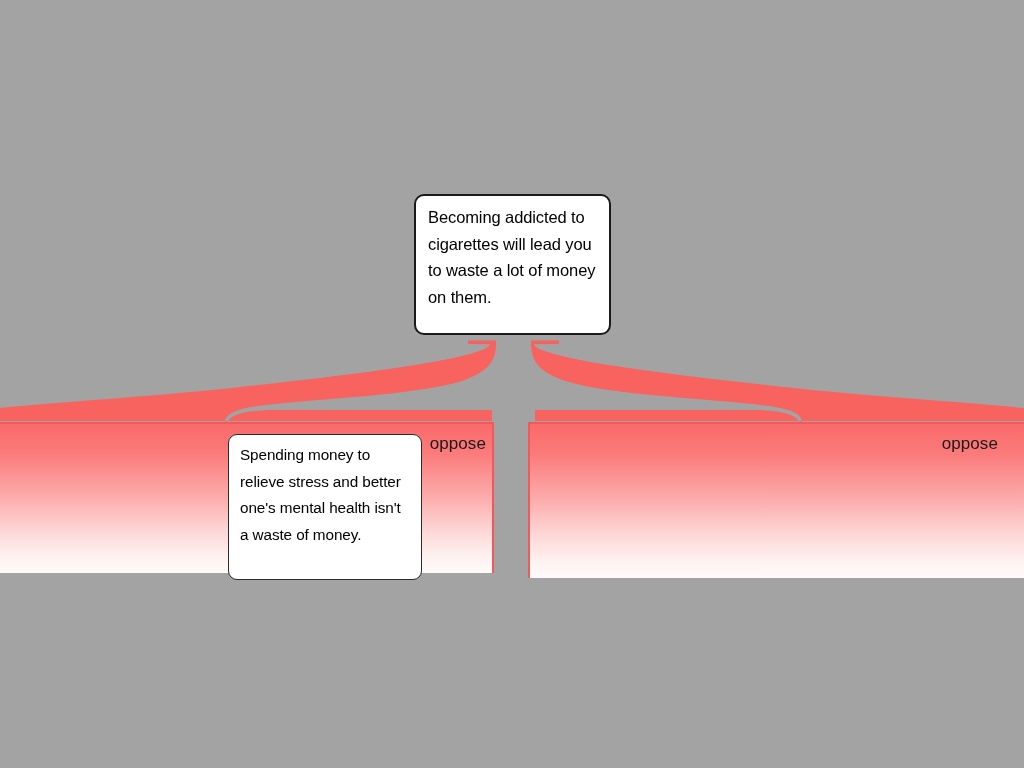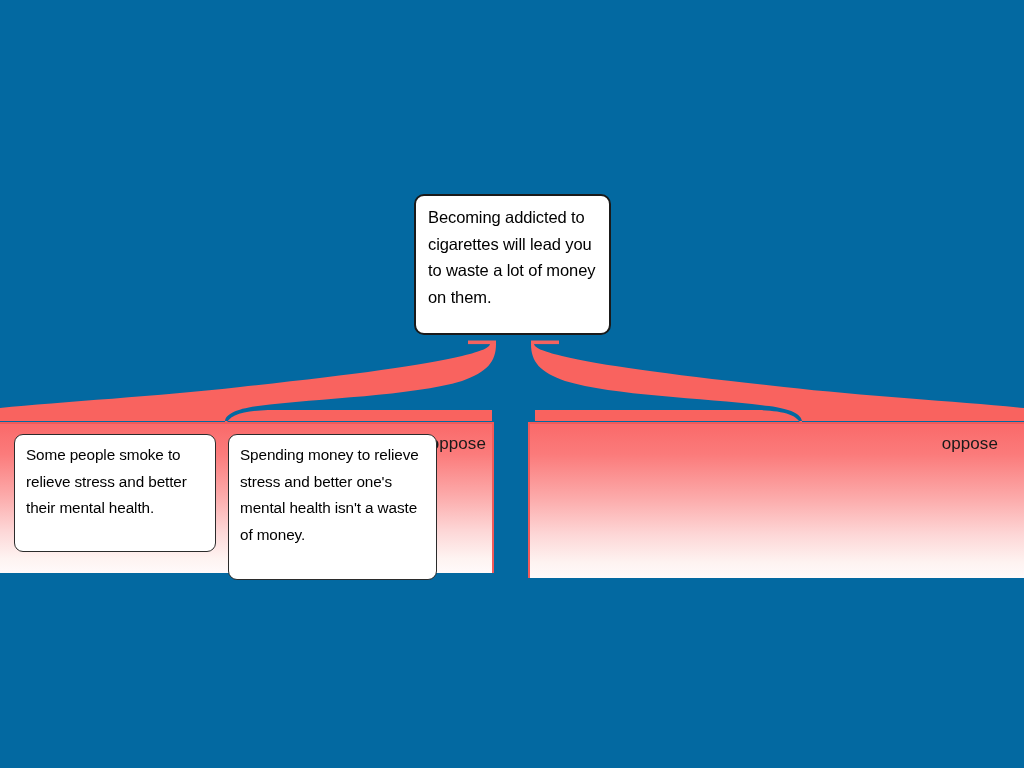--- a/index.html
+++ b/index.html
@@ -14,21 +14,21 @@
     position: relative;
     overflow: hidden;
     font-family: "Liberation Sans", sans-serif;
   }
 
   #canvas {
     position: absolute;
     left: 0; top: 0;
     width: 1024px;
     height: 768px;
-    background: #0369a1;
+    background: #a3a3a3;
   }
 
   
   #connectors {
     position: absolute;
     left: 0; top: 0;
     width: 1024px;
     height: 768px;
     pointer-events: none;
   }
@@ -98,21 +98,21 @@
     border: 1.6px solid #2b2b2b;
     border-radius: 9px;
     padding: 7px 11px 8px 11px;
     color: #000000;
     font-size: 15.3px;
     line-height: 1.735;
     letter-spacing: -0.1px;
   }
 
   #reason-l1 { left: 14px;  top: 10px; width: 202px; height: 118px; }
-  #reason-l2 { left: 228px; top: 10px; width: 209px; height: 146px; }
+  #reason-l2 { left: 228px; top: 10px; width: 194px; height: 146px; }
   #reason-r1 { left: 17px;  top: 10px; width: 198px; height: 148px; }
   #reason-r2 { left: 226px; top: 10px; width: 196px; height: 118px; }
 </style>
 </head>
 <body>
 
 <div id="canvas">
 
   <svg id="connectors" viewBox="0 0 1024 768" width="1024" height="768" xmlns="http://www.w3.org/2000/svg">
 
@@ -154,23 +154,20 @@
   </svg>
 
   <div class="claim-box" id="root-claim">
     <span>Becoming addicted to cigarettes will lead you to waste a lot of money on them.</span>
   </div>
 
   <div class="group-panel" id="group-left">
 
     <span class="group-label">oppose</span>
 
-    <div class="reason-box" id="reason-l1">
-      <span>Some people smoke to relieve stress and better their mental health.</span>
-    </div>
 
     <div class="reason-box" id="reason-l2">
       <span>Spending money to relieve stress and better one's mental health isn't a waste of money.</span>
     </div>
   </div>
 
   <div class="group-panel" id="group-right">
 
     <span class="group-label">oppose</span>
 

